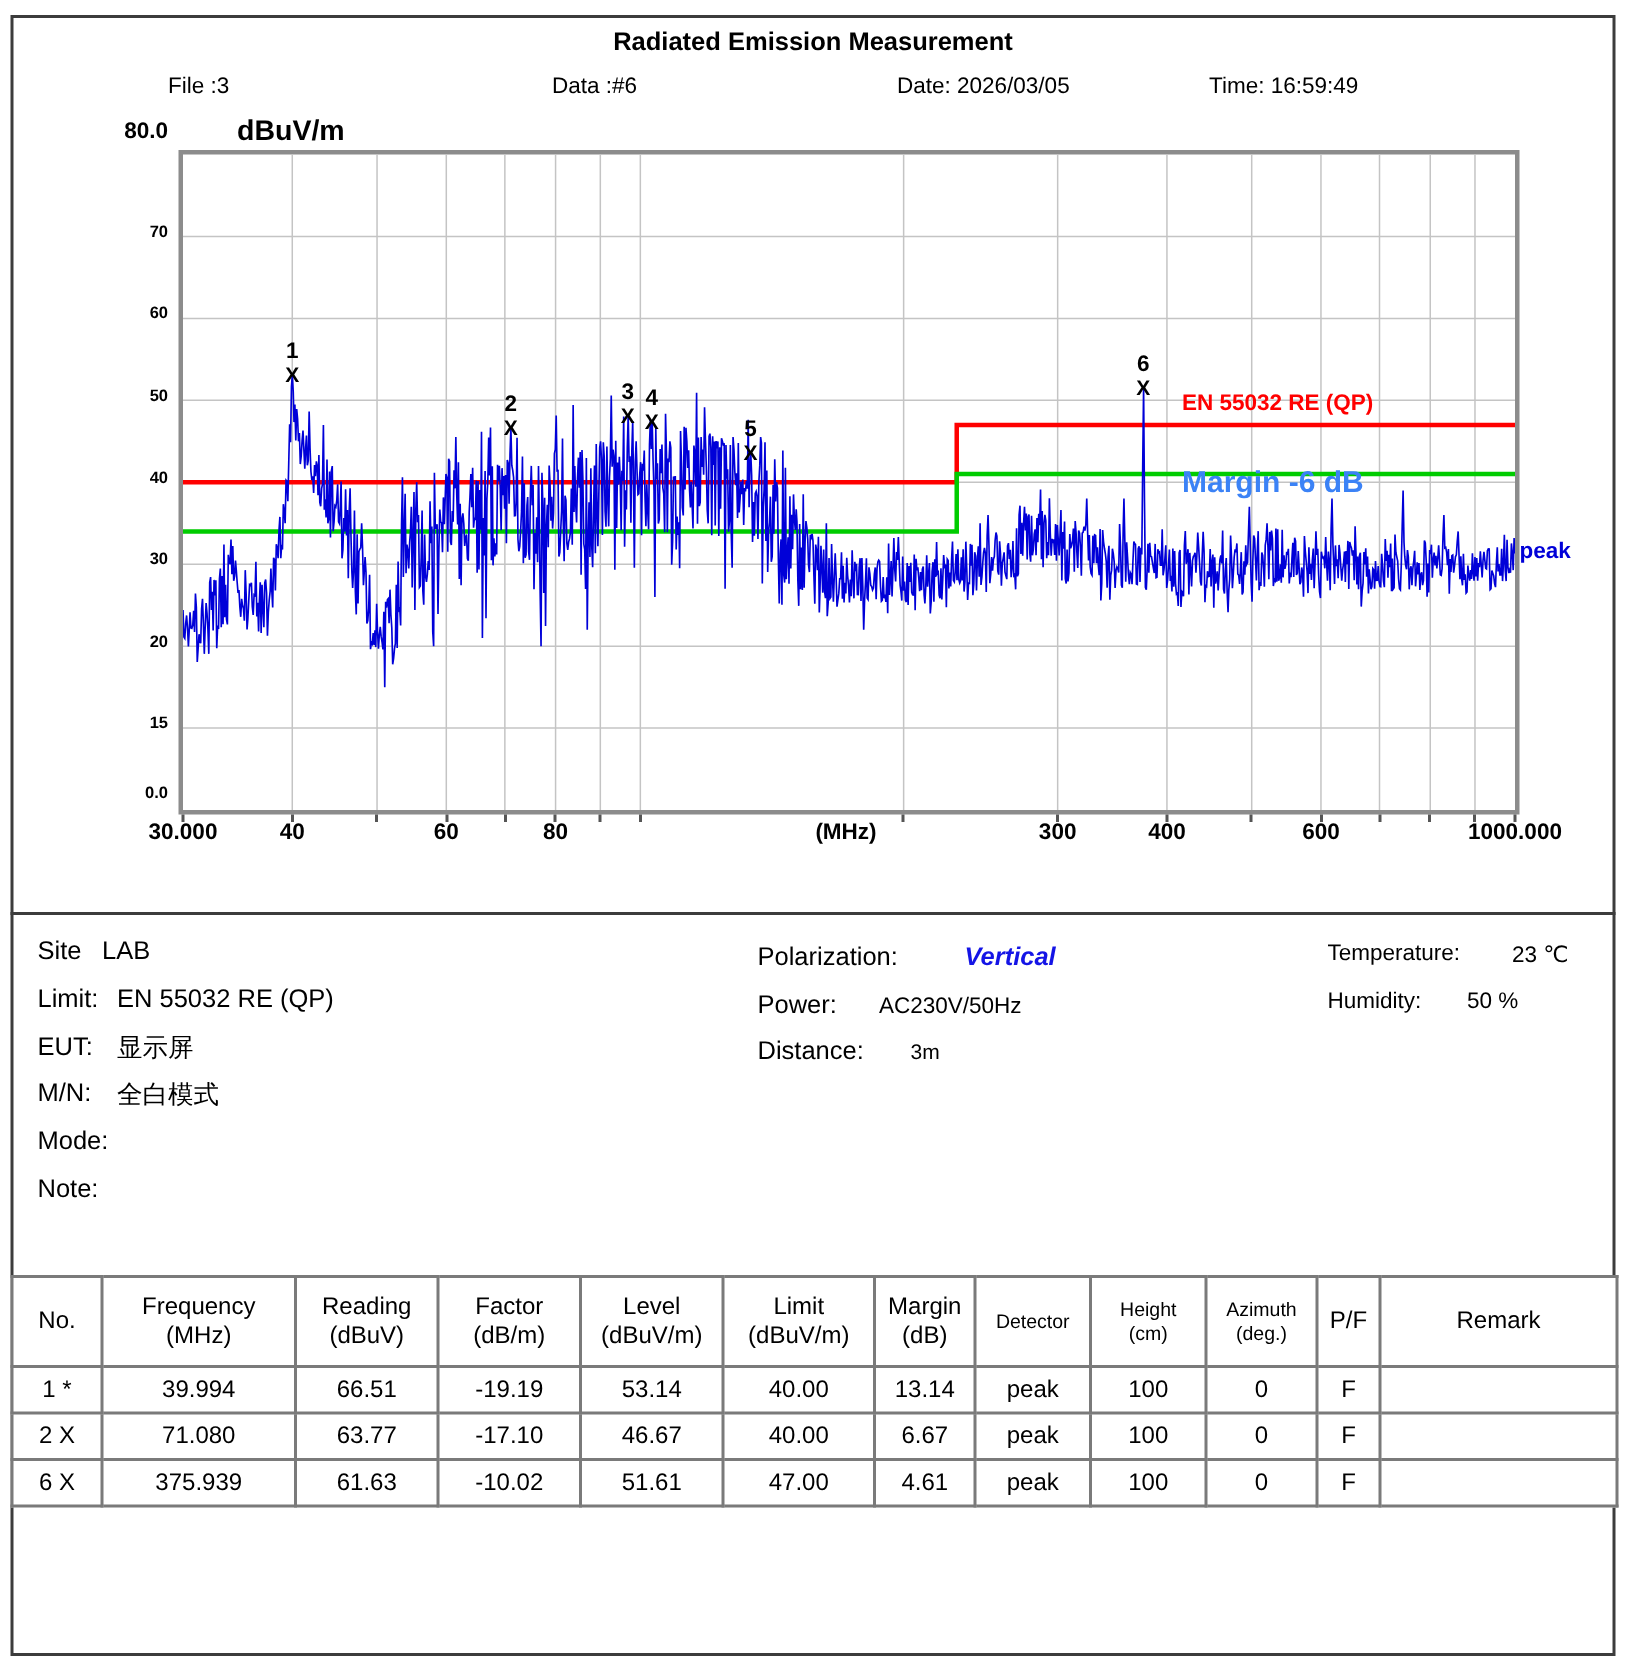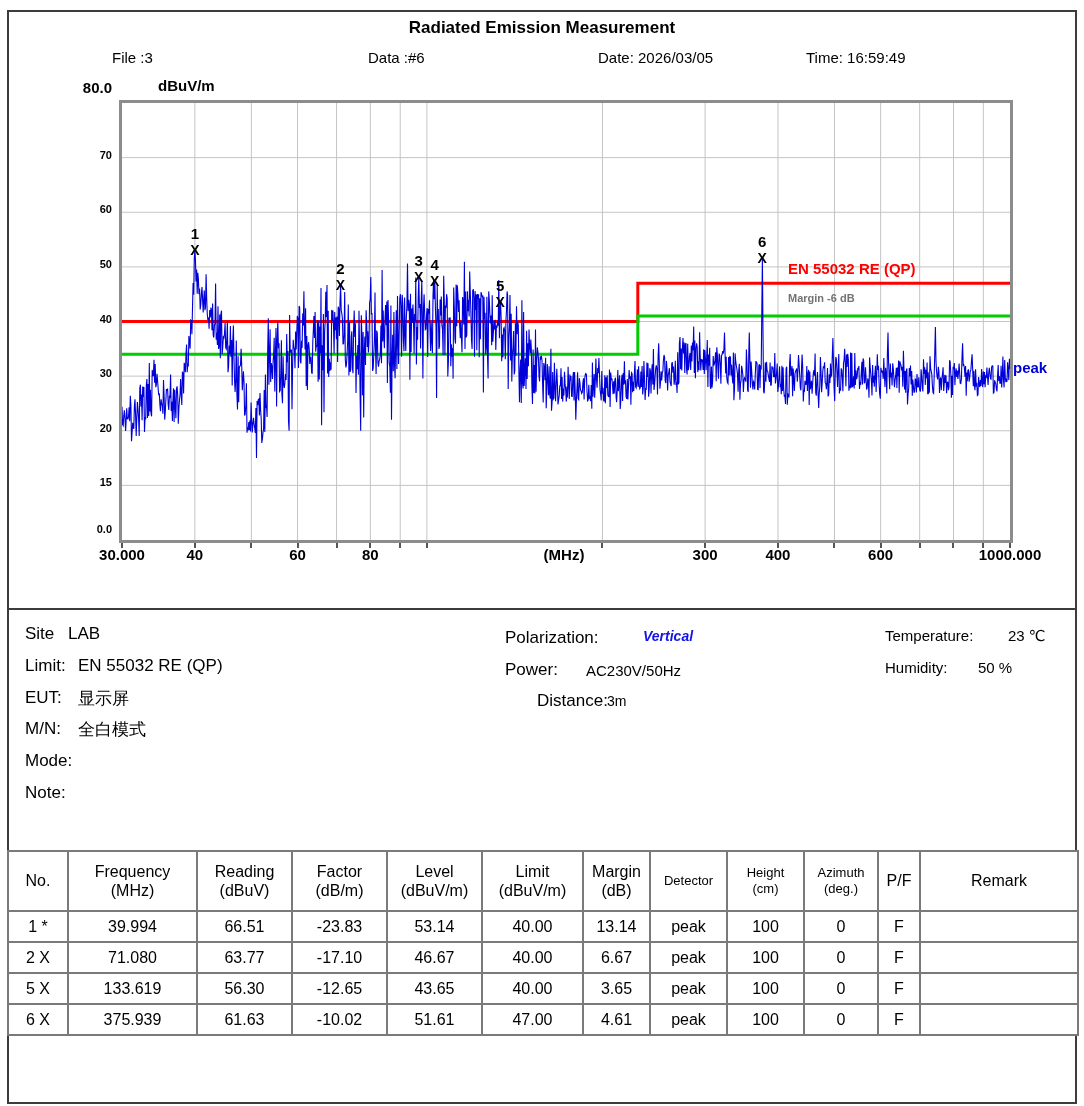--- a/index.html
+++ b/index.html
@@ -3,33 +3,33 @@
 <meta charset="utf-8">
 <style>
   html,body{margin:0;padding:0;background:#fff;}
   body{font-family:"Liberation Sans","DejaVu Sans",sans-serif;color:#000;}
   #page{position:relative;width:1084px;height:1106px;background:#fff;overflow:hidden;}
   .abs{position:absolute;}
   #page-border{left:7px;top:10px;width:1066px;height:1090px;border:2px solid #3c3c3c;}
   #report-title{left:0;top:18px;width:1084px;text-align:center;font-size:17px;font-weight:bold;}
   .hdr{top:49px;font-size:15px;}
   #y-top-label{left:64px;top:79px;width:48px;text-align:right;font-size:15px;font-weight:bold;}
-  #y-unit-label{left:158px;top:77px;font-size:15px;font-weight:bold;}
+  #y-unit-label{left:158px;top:77px;font-size:19px;font-weight:bold;}
   #plot-frame{left:119px;top:100px;width:888px;height:437px;border:3px solid #8c8c8c;background:#fff;}
   .ylab{position:absolute;left:60px;width:52px;text-align:right;font-size:11px;font-weight:bold;}
   .xlab{position:absolute;top:546px;transform:translateX(-50%);font-size:15px;font-weight:bold;white-space:nowrap;}
   .xtick{position:absolute;top:543px;width:2px;height:5px;background:#555;}
   #limit-label{left:788px;top:260px;font-size:15px;font-weight:bold;color:#f00;white-space:nowrap;}
-  #margin-label{left:788px;top:292px;font-size:11px;font-weight:bold;color:#737373;white-space:nowrap;}
+  #margin-label{left:788px;top:311px;font-size:20px;font-weight:bold;color:#3b82f6;white-space:nowrap;}
   #trace-label{left:1013px;top:364px;font-size:15px;font-weight:bold;color:#0000d8;}
   #divider{left:7px;top:608px;width:1070px;height:2px;background:#3c3c3c;}
   .info{font-size:17px;white-space:nowrap;}
   .info-sm{font-size:15px;white-space:nowrap;}
   .info-xs{font-size:14px;white-space:nowrap;}
-  #pol-value{color:#1414e6;font-weight:bold;font-style:italic;font-size:14px;}
+  #pol-value{color:#1414e6;font-weight:bold;font-style:italic;font-size:17px;}
   #results-table{position:absolute;left:7px;top:850px;width:1070px;border-collapse:collapse;table-layout:fixed;background:#fff;}
   #results-table th,#results-table td{border:2px solid #7a7a7a;text-align:center;padding:0;font-weight:normal;}
   #results-table thead th{height:58px;font-size:16px;line-height:1.2;}
   #results-table thead th.small{font-size:13px;}
   #results-table tbody td{height:29px;font-size:16px;}
   svg text{font-family:"Liberation Sans","DejaVu Sans",sans-serif;}
 </style>
 </head>
 <body>
 
@@ -141,21 +141,21 @@
   <div class="abs info" style="left:78px;top:687px;">显示屏</div>
   <div class="abs info" style="left:25px;top:719px;">M/N:</div>
   <div class="abs info" style="left:78px;top:718px;">全白模式</div>
   <div class="abs info" style="left:25px;top:751px;">Mode:</div>
   <div class="abs info" style="left:25px;top:783px;">Note:</div>
 
   <div class="abs info" style="left:505px;top:628px;">Polarization:</div>
   <div class="abs" id="pol-value" style="left:643px;top:628px;">Vertical</div>
   <div class="abs info" style="left:505px;top:660px;">Power:</div>
   <div class="abs info-sm" style="left:586px;top:662px;">AC230V/50Hz</div>
-  <div class="abs info" style="left:505px;top:691px;margin-left:32px;">Distance:</div>
+  <div class="abs info" style="left:505px;top:691px;">Distance:</div>
   <div class="abs info-xs" style="left:607px;top:693px;">3m</div>
 
   <div class="abs info-sm" style="left:885px;top:627px;">Temperature:</div>
   <div class="abs info-sm" style="left:1008px;top:627px;">23 ℃</div>
   <div class="abs info-sm" style="left:885px;top:659px;">Humidity:</div>
   <div class="abs info-sm" style="left:978px;top:659px;">50 %</div>
 
   <table id="results-table">
     <colgroup>
       <col style="width:60px">
@@ -217,21 +217,21 @@
           <th>
             <div>Remark</div>
           </th>
         </tr>
       </thead>
     <tbody id="table-body">
         <tr>
           <td>1  *</td>
           <td>39.994</td>
           <td>66.51</td>
-          <td>-23.83</td>
+          <td>-19.19</td>
           <td>53.14</td>
           <td>40.00</td>
           <td>13.14</td>
           <td>peak</td>
           <td>100</td>
           <td>0</td>
           <td>F</td>
           <td></td>
         </tr>
         <tr>
@@ -242,34 +242,20 @@
           <td>46.67</td>
           <td>40.00</td>
           <td>6.67</td>
           <td>peak</td>
           <td>100</td>
           <td>0</td>
           <td>F</td>
           <td></td>
         </tr>
         <tr>
-          <td>5  X</td>
-          <td>133.619</td>
-          <td>56.30</td>
-          <td>-12.65</td>
-          <td>43.65</td>
-          <td>40.00</td>
-          <td>3.65</td>
-          <td>peak</td>
-          <td>100</td>
-          <td>0</td>
-          <td>F</td>
-          <td></td>
-        </tr>
-        <tr>
           <td>6  X</td>
           <td>375.939</td>
           <td>61.63</td>
           <td>-10.02</td>
           <td>51.61</td>
           <td>47.00</td>
           <td>4.61</td>
           <td>peak</td>
           <td>100</td>
           <td>0</td>

